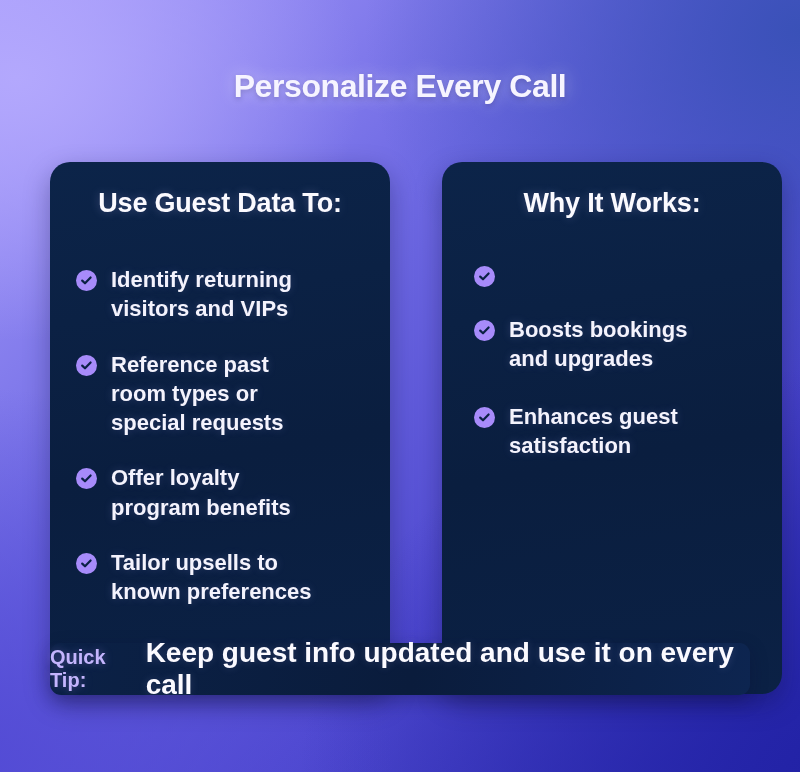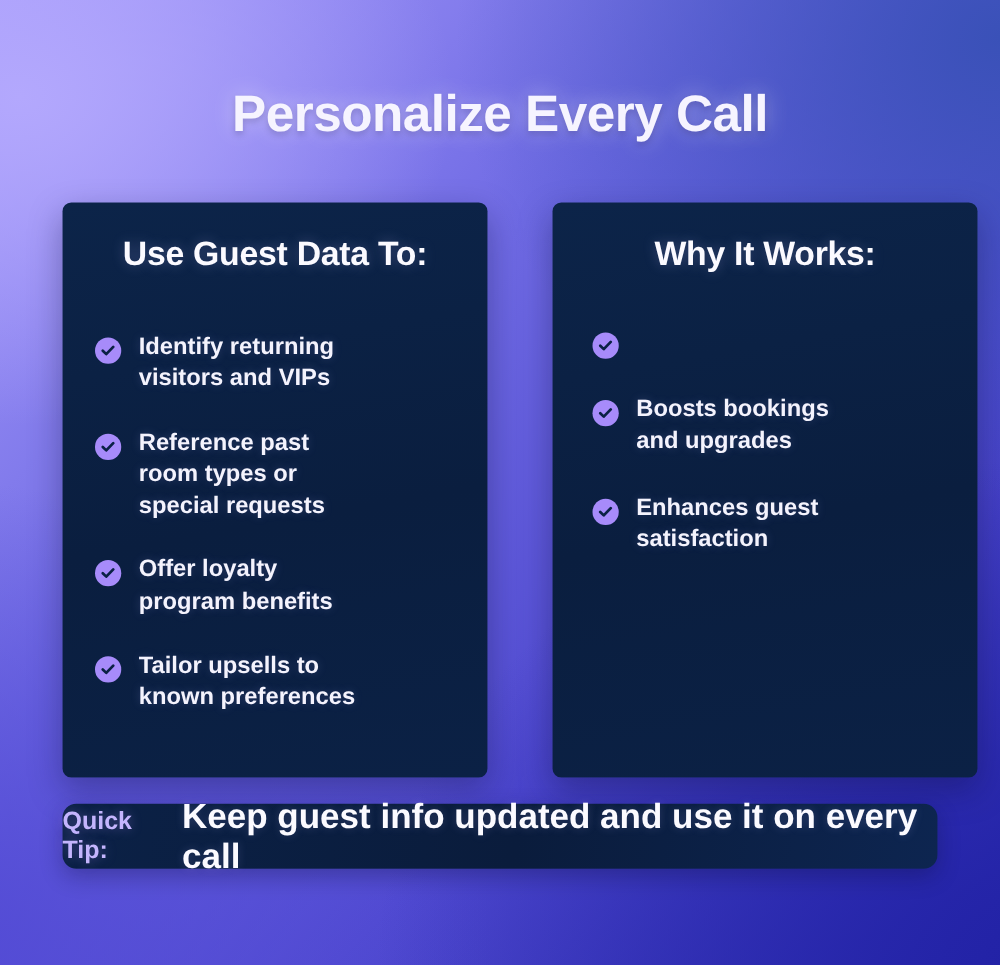--- a/index.html
+++ b/index.html
@@ -28,35 +28,35 @@
       linear-gradient(135deg, #a79cfb 0%, #6f6ae4 38%, #514bd2 66%, #2c2cb0 100%);
   }
 
   
   .page-title {
     position: absolute;
     left: 0;
     top: 68px;
     width: 800px;
     text-align: center;
-    font-size: 41px;
+    font-size: 32px;
     font-weight: bold;
     letter-spacing: -0.4px;
     color: #f6f4ff;
     text-shadow: 0 0 18px rgba(255,255,255,0.45), 0 2px 5px rgba(30,20,90,0.28);
   }
 
   
   .card {
     position: absolute;
     top: 162px;
     width: 340px;
-    height: 460px;
+    height: 532px;
     background: linear-gradient(170deg, #0c2449 0%, #0a1e3f 55%, #0b2145 100%);
-    border-radius: 7px;
+    border-radius: 20px;
     box-shadow: 0 10px 26px rgba(14,14,60,0.35);
     padding: 26px 22px 20px 22px;
   }
   .card--left  { left: 50px; }
   .card--right { left: 410px; margin-left: 32px; }
 
   .card-title {
     text-align: center;
     font-size: 27px;
     font-weight: bold;
@@ -87,21 +87,21 @@
     border-radius: 50%;
     background: #a78bfa;
     margin-top: 5px;
     display: flex;
     align-items: center;
     justify-content: center;
   }
   .check-icon svg { display: block; }
 
   .item-text {
-    font-size: 19px;
+    font-size: 22px;
     font-weight: bold;
     line-height: 1.33;
     color: #f4f3fd;
     text-shadow: 0 0 8px rgba(170,165,250,0.22);
     white-space: pre-line;
   }
 
   
   .tip-bar {
     position: absolute;

